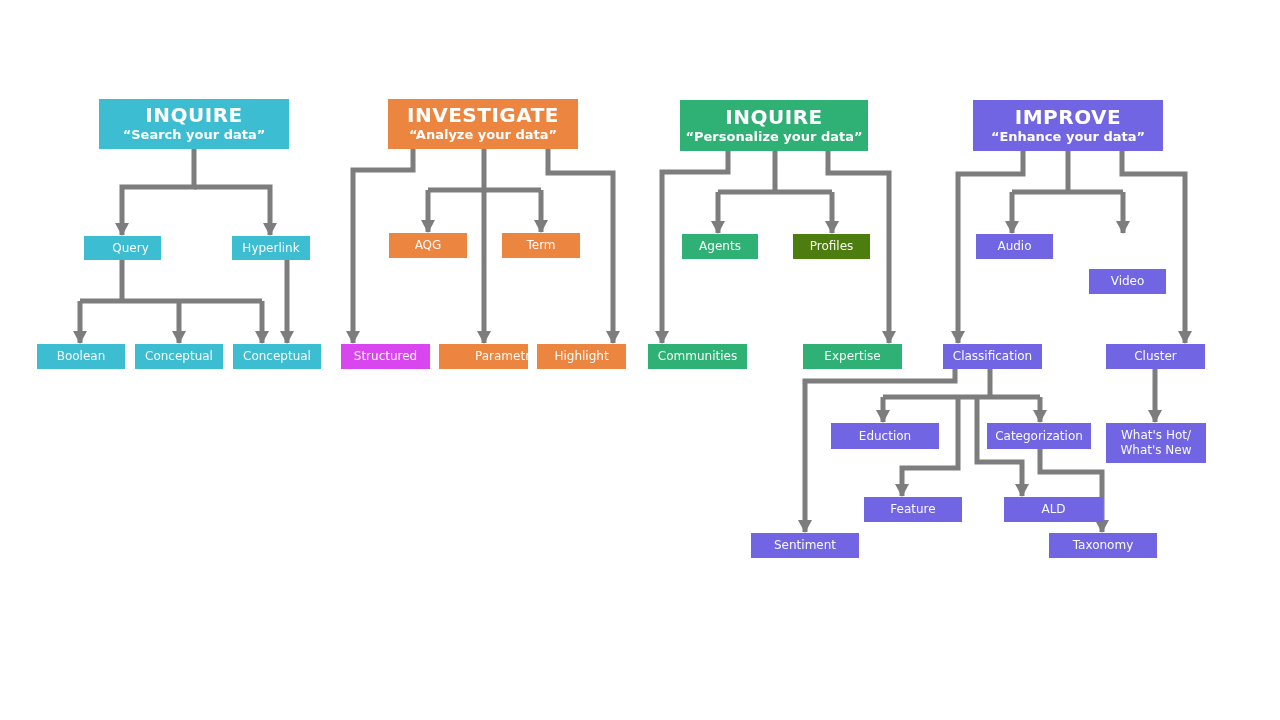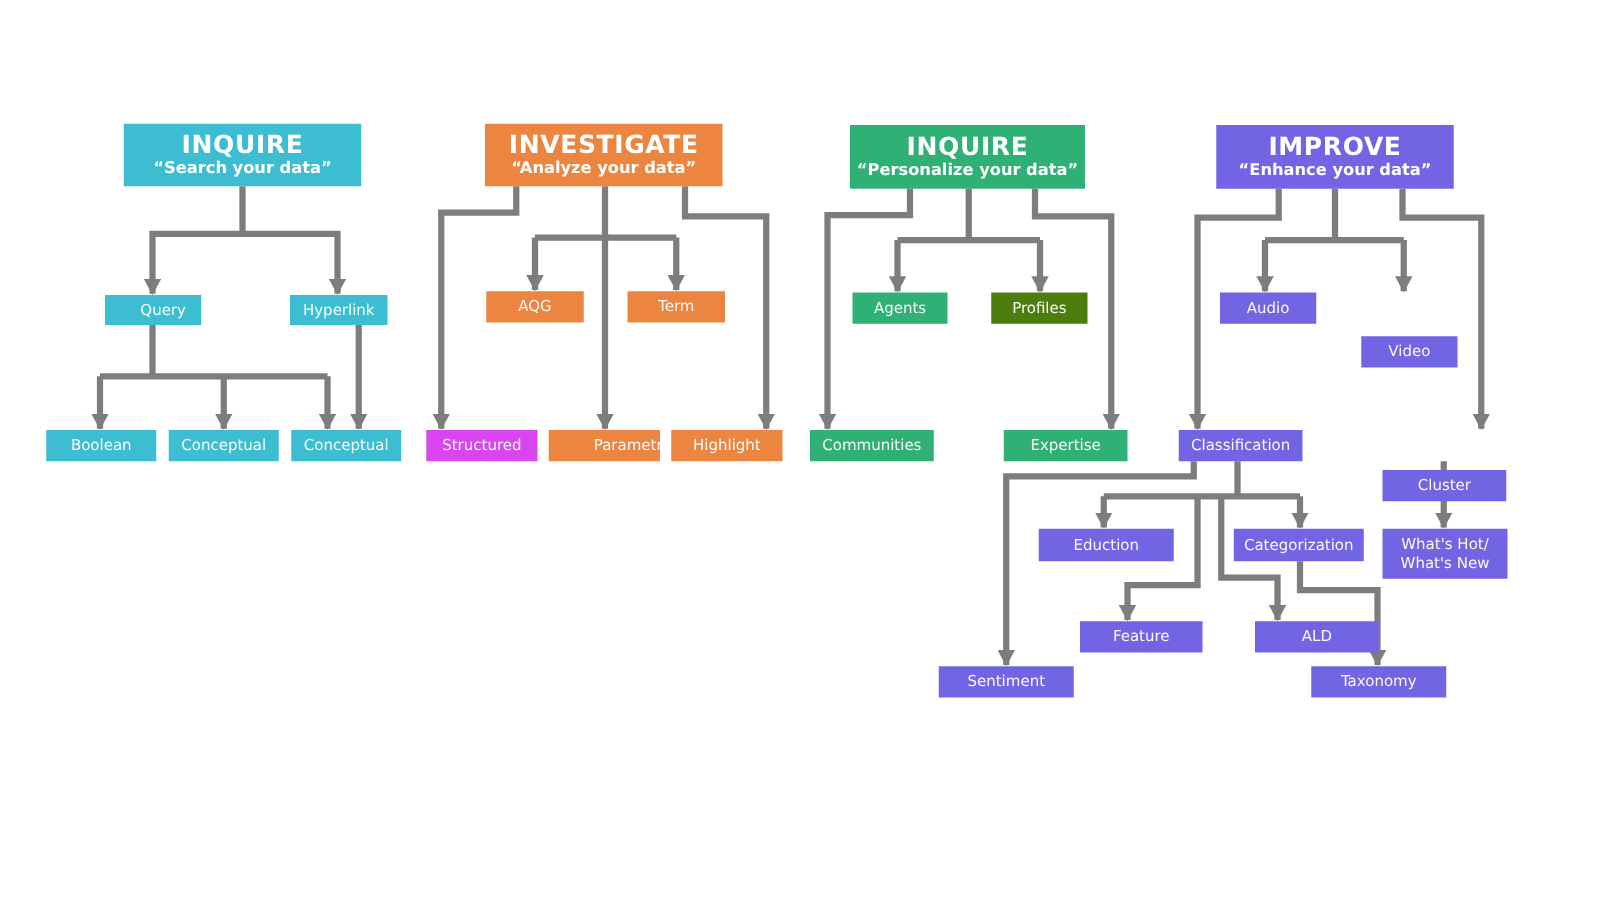--- a/index.html
+++ b/index.html
@@ -107,21 +107,21 @@
       <div class="node" style="background: #4d7c0f; left: 793px; top: 234px; width: 77px; height: 25px;">Profiles</div>
       <div class="node" style="background: rgb(47, 177, 118); left: 648px; top: 344px; width: 99px; height: 25px;">Communities</div>
       <div class="node" style="background: rgb(47, 177, 118); left: 803px; top: 344px; width: 99px; height: 25px;">Expertise</div>
       <div class="header-node" style="background: rgb(113, 101, 227); left: 973px; top: 100px; width: 190px; height: 51px;">
         <div class="header-title">IMPROVE</div>
         <div class="header-subtitle">“Enhance your data”</div>
       </div>
       <div class="node" style="background: rgb(113, 101, 227); left: 976px; top: 234px; width: 77px; height: 25px;">Audio</div>
       <div class="node" style="background: rgb(113, 101, 227); left: 1089px; top: 250px; width: 77px; height: 25px; margin-top: 19px;">Video</div>
       <div class="node" style="background: rgb(113, 101, 227); left: 943px; top: 344px; width: 99px; height: 25px;">Classification</div>
-      <div class="node" style="background: rgb(113, 101, 227); left: 1106px; top: 344px; width: 99px; height: 25px; margin-top: 32px;">Cluster</div>
+      <div class="node" style="background: rgb(113, 101, 227); left: 1106px; top: 344px; width: 99px; height: 25px;">Cluster</div>
       <div class="node" style="background: rgb(113, 101, 227); left: 831px; top: 423px; width: 108px; height: 26px;">Eduction</div>
       <div class="node" style="background: rgb(113, 101, 227); left: 987px; top: 423px; width: 104px; height: 26px;">Categorization</div>
       <div class="node" style="background: rgb(113, 101, 227); left: 1106px; top: 423px; width: 100px; height: 40px;">What's Hot/
 What's New</div>
       <div class="node" style="background: rgb(113, 101, 227); left: 864px; top: 497px; width: 98px; height: 25px;">Feature</div>
       <div class="node" style="background: rgb(113, 101, 227); left: 973px; top: 497px; width: 99px; height: 25px; margin-left: 31px;">ALD</div>
       <div class="node" style="background: rgb(113, 101, 227); left: 751px; top: 533px; width: 108px; height: 25px;">Sentiment</div>
       <div class="node" style="background: rgb(113, 101, 227); left: 1049px; top: 533px; width: 108px; height: 25px;">Taxonomy</div>
     </div>
 </div>

